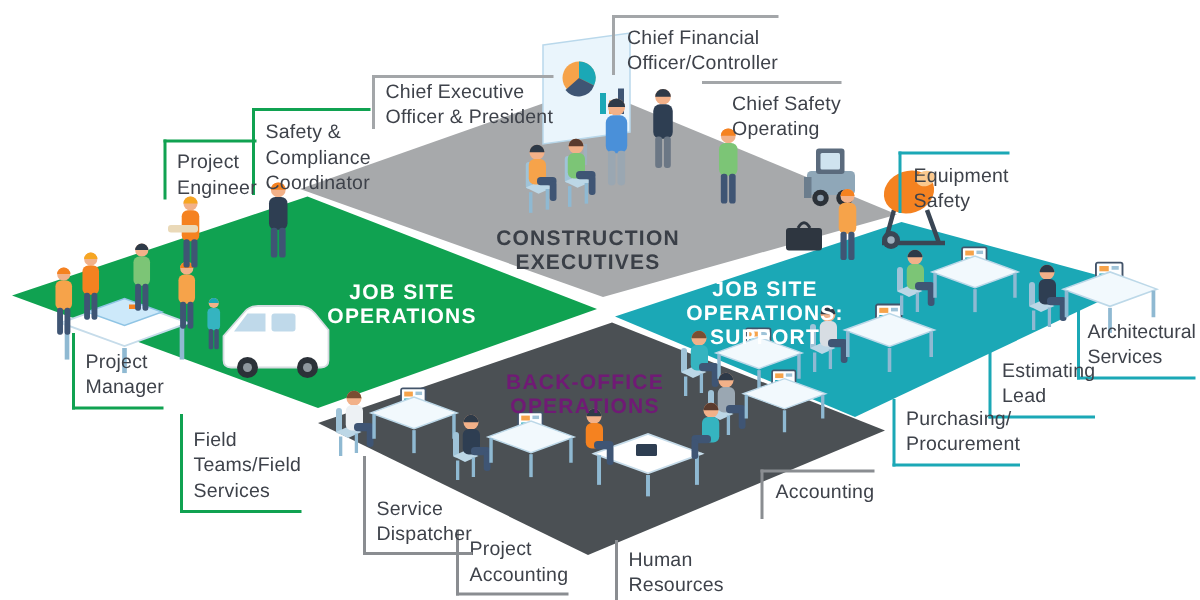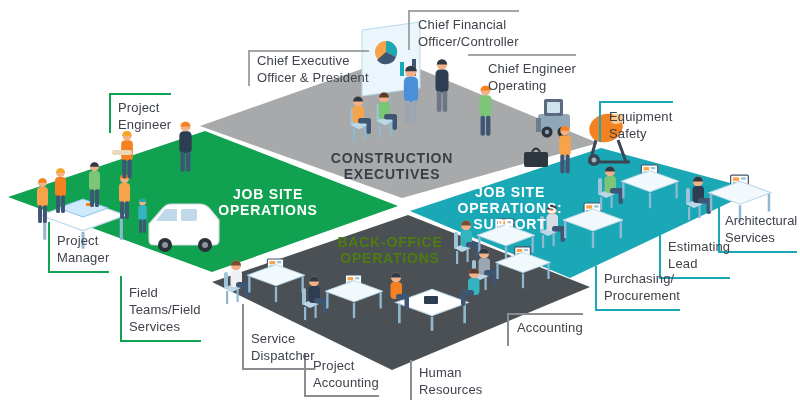--- a/index.html
+++ b/index.html
@@ -6,21 +6,21 @@
   .stage{position:relative;width:800px;height:400px;background:#fff;overflow:hidden;
          font-family:"Liberation Sans",sans-serif;}
   svg.scene{position:absolute;left:0;top:0;}
 
   
   .qtitle{position:absolute;font-weight:700;font-size:14px;line-height:1.16;
           letter-spacing:.8px;text-align:center;white-space:pre-line;margin-top:12px;}
   .t-exec{left:297px;top:138px;width:190px;color:#3A3F47;}
   .t-jobsite{left:188px;top:174px;width:160px;color:#fff;}
   .t-support{left:425px;top:172px;width:170px;color:#fff;}
-  .t-backoffice{left:300px;top:222px;width:180px;color:#4d7c0f;}
+  .t-backoffice{left:300px;top:234px;width:180px;color:#701a75;}
 
   
   .lbl{position:absolute;font-weight:400;font-size:13px;line-height:1.32;
        letter-spacing:.15px;color:#3E424A;white-space:pre-line;}
   .bk-tl{border-top:2px solid;border-left:2px solid;}
   .bk-lb{border-left:2px solid;border-bottom:2px solid;}
   .bk-t{border-top:2px solid;}
   .c-green{border-color:#10A251;} .c-teal{border-color:#1BA8B6;}
   .c-gray{border-color:#A3A6A9;}  .c-dgray{border-color:#8A8D91;}
 
@@ -187,22 +187,25 @@
   <div class="qtitle t-support">JOB SITE
 OPERATIONS:
 SUPPORT</div>
   <div class="qtitle t-backoffice">BACK-OFFICE
 OPERATIONS</div>
 
   <div class="lbl lbl-cfo bk-tl c-gray">Chief Financial
 Officer/Controller</div>
   <div class="lbl lbl-ceo bk-tl c-gray">Chief Executive
 Officer &amp; President</div>
-  <div class="lbl lbl-coo bk-t c-gray">Chief Engineer
+  <div class="lbl lbl-coo bk-t c-gray">Chief Safety
 Operating</div>
+  <div class="lbl lbl-safety bk-tl c-green">Safety &amp;
+Compliance
+Coordinator</div>
   <div class="lbl lbl-pe bk-tl c-green">Project
 Engineer</div>
   <div class="lbl lbl-pm bk-lb c-green">Project
 Manager</div>
   <div class="lbl lbl-ft bk-lb c-green">Field
 Teams/Field
 Services</div>
   <div class="lbl lbl-em bk-tl c-teal">Equipment
 Safety</div>
   <div class="lbl lbl-as bk-lb c-teal">Architectural

